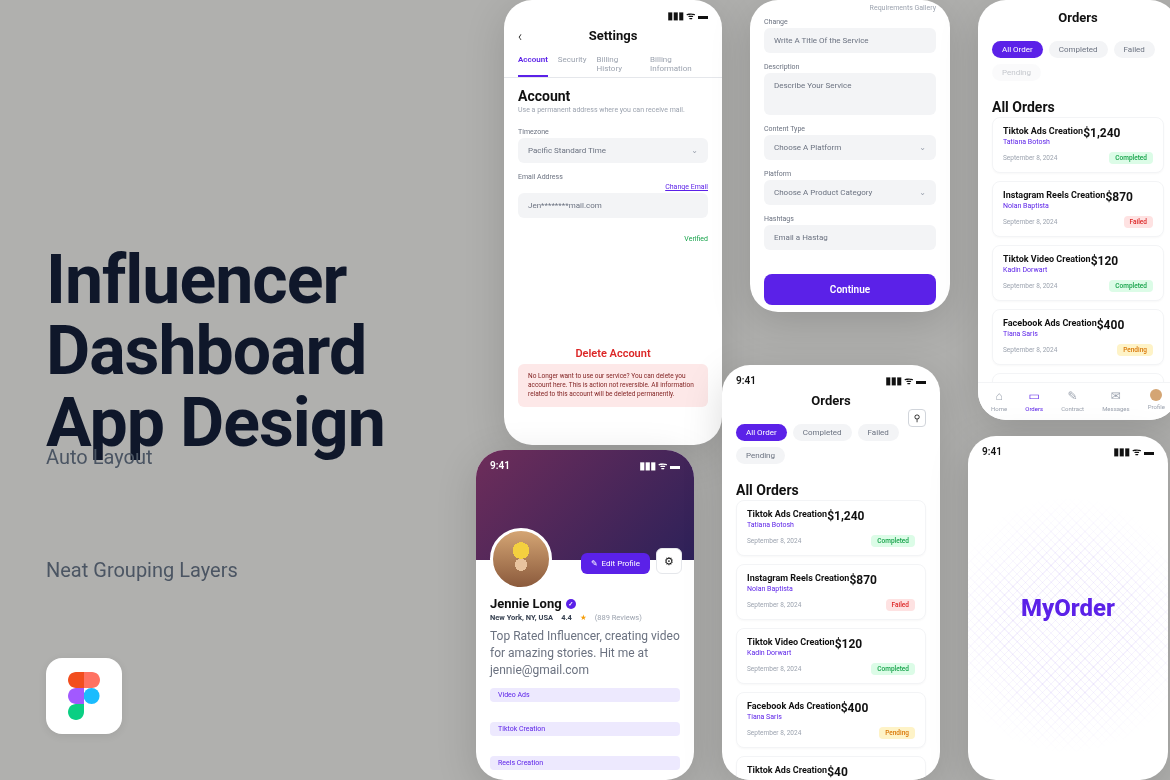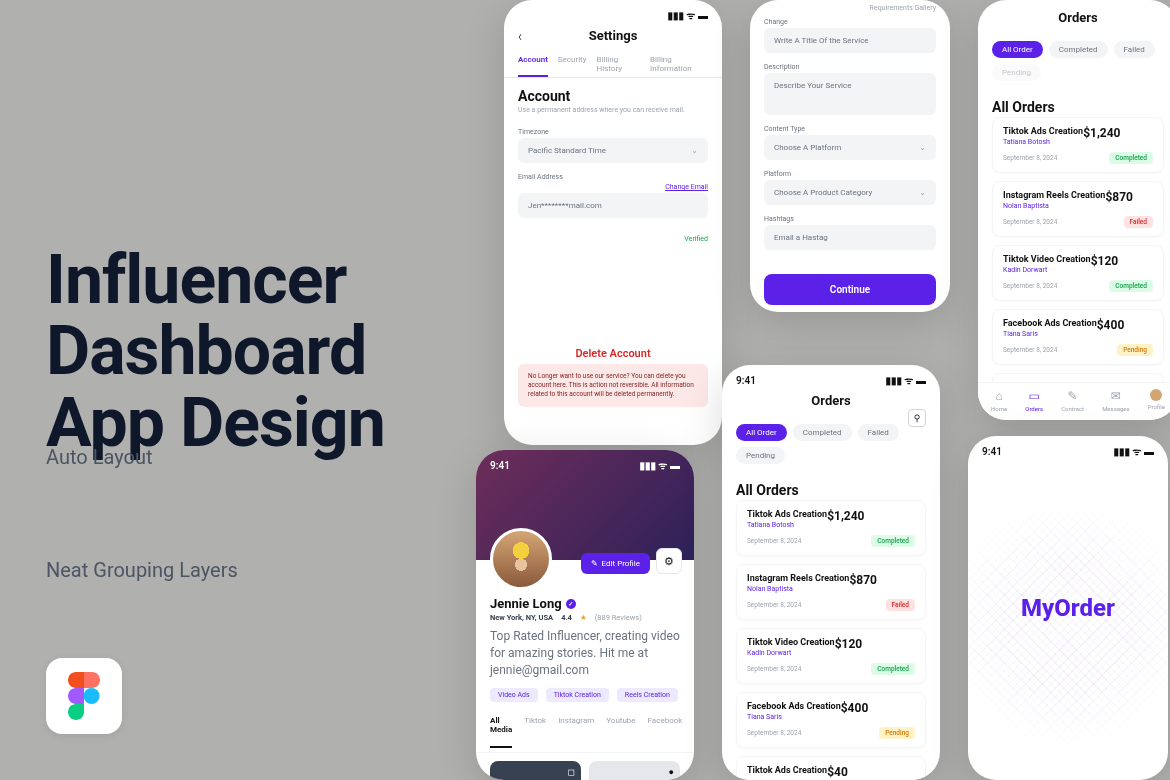--- a/index.html
+++ b/index.html
@@ -50,21 +50,21 @@
 .avatar { width:62px; height:62px; border-radius:50%; background:linear-gradient(#d4a574,#8b5a3c); border:3px solid #fff; position:absolute; left:14px; bottom:-30px; overflow:hidden; }
 .avatar::after{ content:''; position:absolute; inset:0; background:radial-gradient(circle at 50% 35%,#f4d03f 0 18%,transparent 18%),radial-gradient(circle at 50% 60%,#e8c39e 0 14%,transparent 14%); }
 .edit-btn { position:absolute; right:44px; bottom:-14px; background:#5b21e8; color:#fff; font-size:8px; padding:6px 10px; border-radius:6px; display:flex; gap:4px; align-items:center; }
 .gear-btn { position:absolute; right:12px; bottom:-14px; width:26px; height:26px; border:1px solid #e5e7eb; border-radius:6px; background:#fff; display:flex; align-items:center; justify-content:center; font-size:11px; }
 .pname { padding:36px 14px 0; font-size:13px; font-weight:700; display:flex; align-items:center; gap:4px; }
 .pname .vbadge { width:10px; height:10px; background:#5b21e8; border-radius:50%; display:inline-flex; align-items:center; justify-content:center; color:#fff; font-size:6px; }
 .ploc { padding:2px 14px; font-size:7.5px; color:#374151; display:flex; gap:8px; align-items:center; }
 .ploc .star { color:#f59e0b; }
 .ploc .rev { color:#9ca3af; }
 .pbio { padding:4px 14px; font-size:12px; color:#6b7280; line-height:1.4; }
-.ptags { padding:6px 14px; display:flex; gap:8px; flex-wrap:wrap; }
+.ptags { padding:6px 14px; display:flex; gap:20px; flex-wrap:wrap;flex-direction:column; }
 .ptag { background:#ede9fe; color:#5b21e8; font-size:7px; padding:3px 8px; border-radius:4px; }
 .media-tabs { display:flex; gap:12px; padding:8px 14px 4px; font-size:8px; color:#9ca3af; border-bottom:1px solid #f3f4f6; }
 .media-tabs .active { color:#111; font-weight:700; border-bottom:2px solid #111; padding-bottom:12px; }
 .media-grid { display:flex; gap:8px; padding:8px 14px; }
 .media-item { flex:1; height:90px; background:#374151; border-radius:8px; position:relative; overflow:hidden; }
 .media-item.light { background:#e5e7eb; }
 .media-icon { position:absolute; top:6px; right:6px; color:#fff; font-size:9px; }
 
 .splash-logo { position:absolute; left:50%; top:50%; transform:translate(-50%,-50%); font-size:24px; font-weight:800; color:#5b21e8; }
 .splash-lines { position:absolute; inset:0; background:

